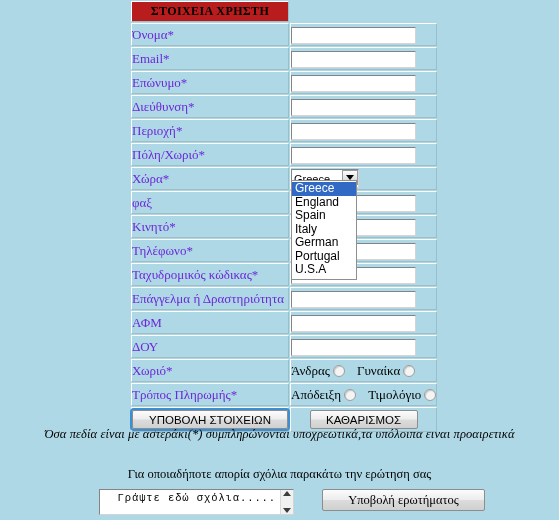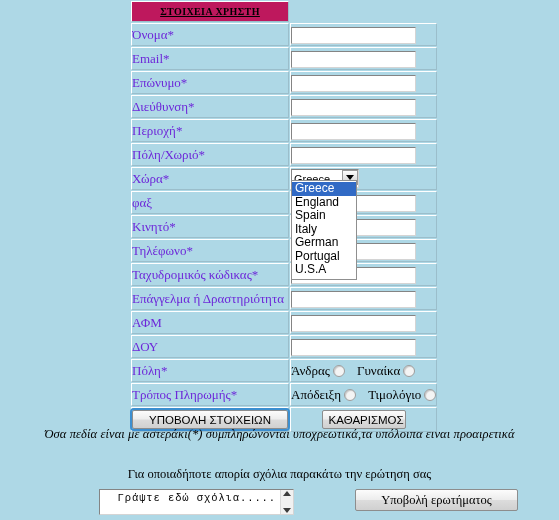--- a/index.html
+++ b/index.html
@@ -49,29 +49,28 @@
     background: #aed8e6;
     border-top: 1px solid #ffffff;
     border-left: 1px solid #ffffff;
     border-right: 1px solid #9bbecb;
     border-bottom: 1px solid #9bbecb;
     padding-left: 3px;
     white-space: nowrap;
   }
   td.header-cell {
     height: 19px;
-    background: #be185d;
+    background: #b91c1c;
     border-top: 1px solid #ffffff;
     border-left: 1px solid #ffffff;
     border-right: 1px solid #9bbecb;
     border-bottom: 1px solid #9bbecb;
     text-align: center;
     font-weight: bold;
-    font-size: 10px;
-    text-decoration: underline;
+    font-size: 12px;
     letter-spacing: 0.4px;
   }
   td.header-blank {
     background: #aed8e6;
     border: none;
   }
 
   input.text-field {
     width: 119px;
     height: 13px;
@@ -190,21 +189,21 @@
     height: 19px;
     box-sizing: border-box;
     cursor: pointer;
   }
   button.focused {
     outline: 2px solid #3c8fd0;
     outline-offset: 0px;
     border-radius: 2px;
   }
   #submit-main { width: 156px; }
-  #reset-main  { width: 84px; }
+  #reset-main  { width: 108px; }
 
   
   .note {
     position: absolute;
     width: 100%;
     text-align: center;
     font-size: 12.5px;
     color: #000;
   }
   #note-required {
@@ -217,21 +216,21 @@
     top: 467px;
   }
 
   
   #comment-row {
     position: absolute;
     left: 99px;
     top: 489px;
     display: flex;
     align-items: flex-start;
-    gap: 14px;
+    gap: 28px;
   }
   #comment-box {
     position: relative;
     width: 195px;
     height: 26px;
     background: #ffffff;
     border: 1px solid;
     border-color: #848484 #d4d4d4 #d4d4d4 #848484;
     box-sizing: border-box;
     overflow: hidden;
@@ -261,21 +260,20 @@
     box-sizing: border-box;
   }
   .sb-arrow { width:0;height:0; }
   .sb-up    { border-left:4px solid transparent;border-right:4px solid transparent;border-bottom:5px solid #3c3c3c; }
   .sb-down  { border-left:4px solid transparent;border-right:4px solid transparent;border-top:5px solid #3c3c3c; }
   #submit-question {
     width: 163px;
     height: 22px;
     font-size: 12.5px;
     font-family: "Liberation Serif", serif;
-    margin-left: 47px;
   }
 </style>
 </head>
 <body>
 
 <table id="form-table">
   <tbody id="form-body">
       <tr>
         <td class="header-cell">ΣΤΟΙΧΕΙΑ ΧΡΗΣΤΗ</td>
         <td class="header-blank"></td>
@@ -330,21 +328,21 @@
       </tr>
       <tr>
         <td class="label-cell">ΑΦΜ</td>
         <td class="field-cell"><input type="text" class="text-field" style=""></td>
       </tr>
       <tr>
         <td class="label-cell">ΔΟΥ</td>
         <td class="field-cell"><input type="text" class="text-field" style=""></td>
       </tr>
       <tr>
-        <td class="label-cell">Πόλη*</td>
+        <td class="label-cell">Χωριό*</td>
         <td class="field-cell">
           <span class="radio-line">
             <span>Άνδρας</span>
             <span class="radio-dot"></span>
             <span class="radio-gap"></span>
             <span>Γυναίκα</span>
             <span class="radio-dot"></span>
           </span>
         </td>
       </tr>

